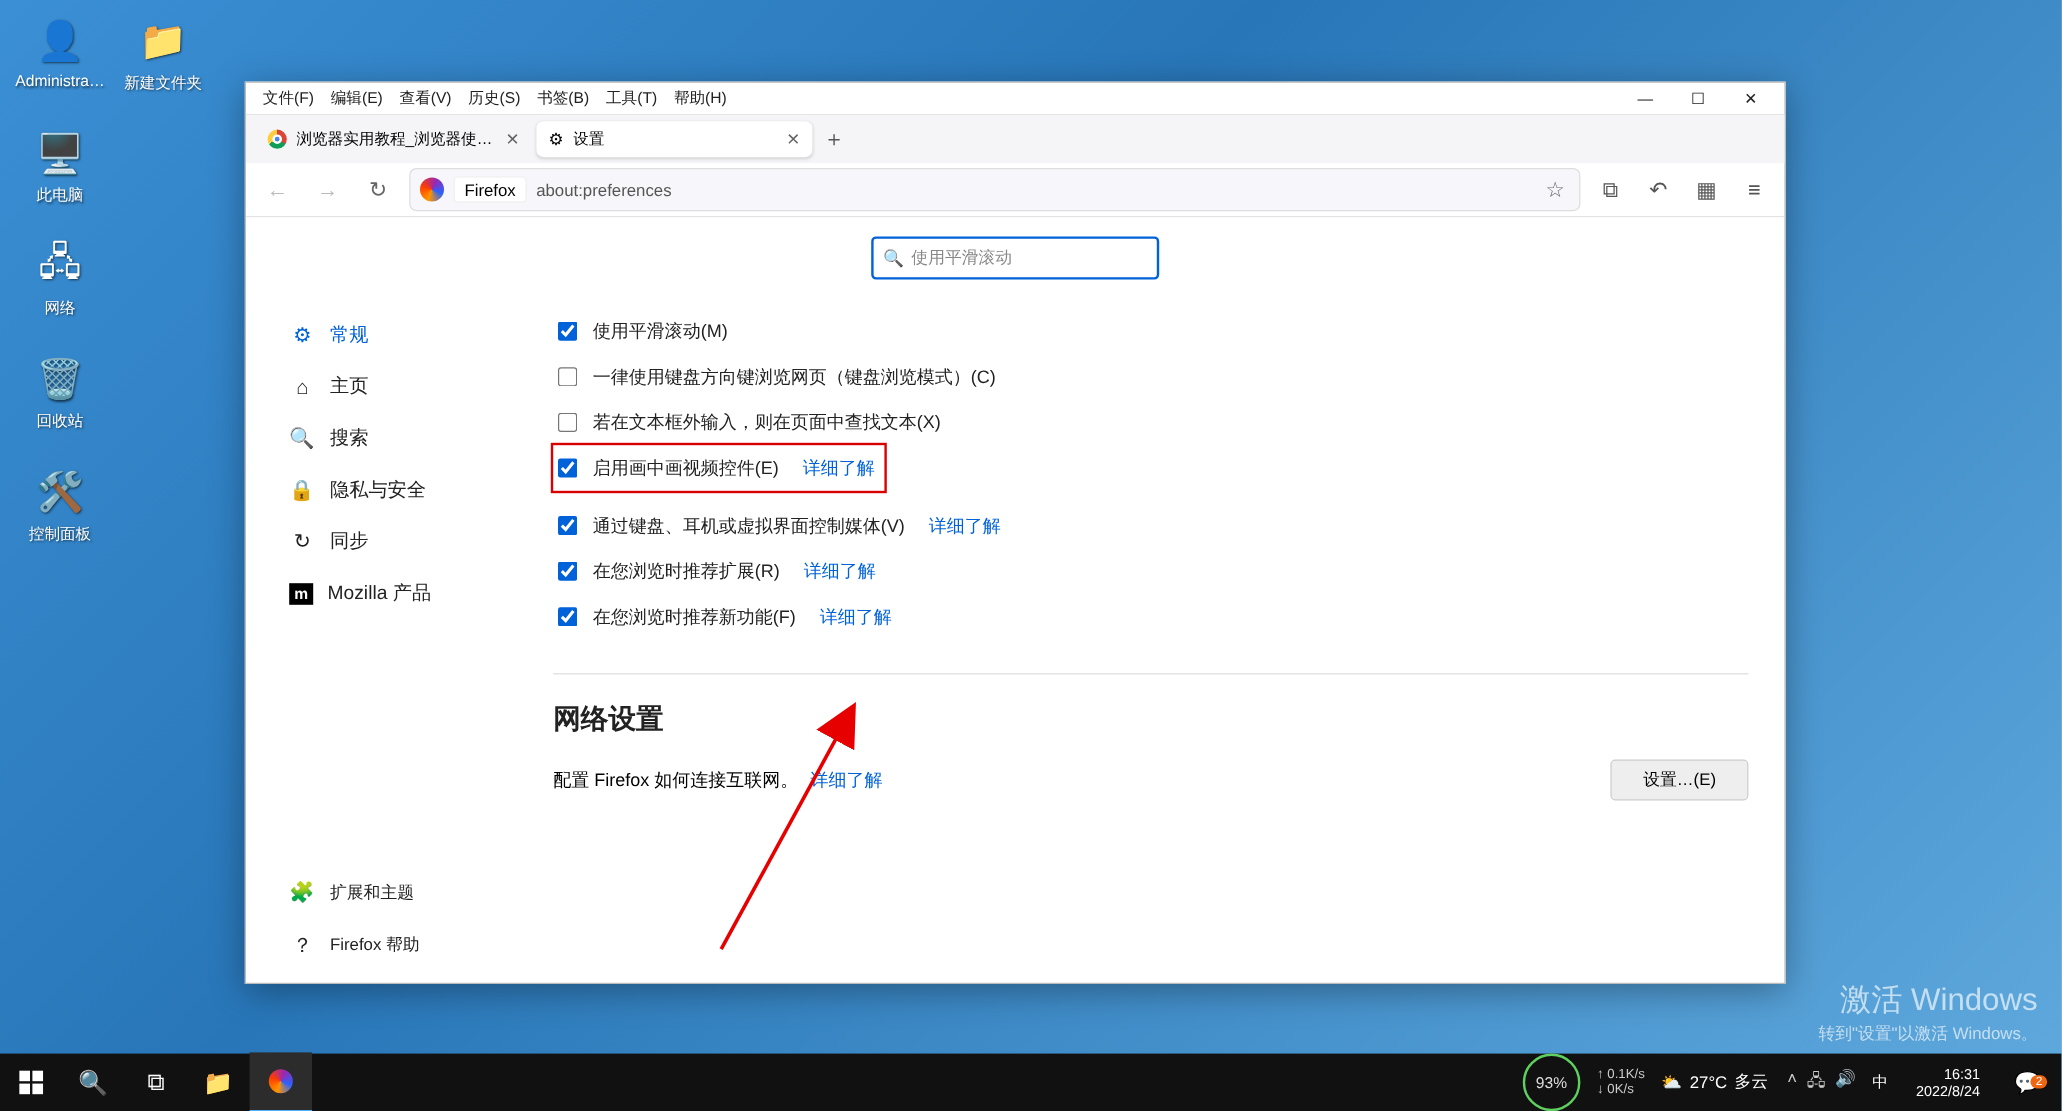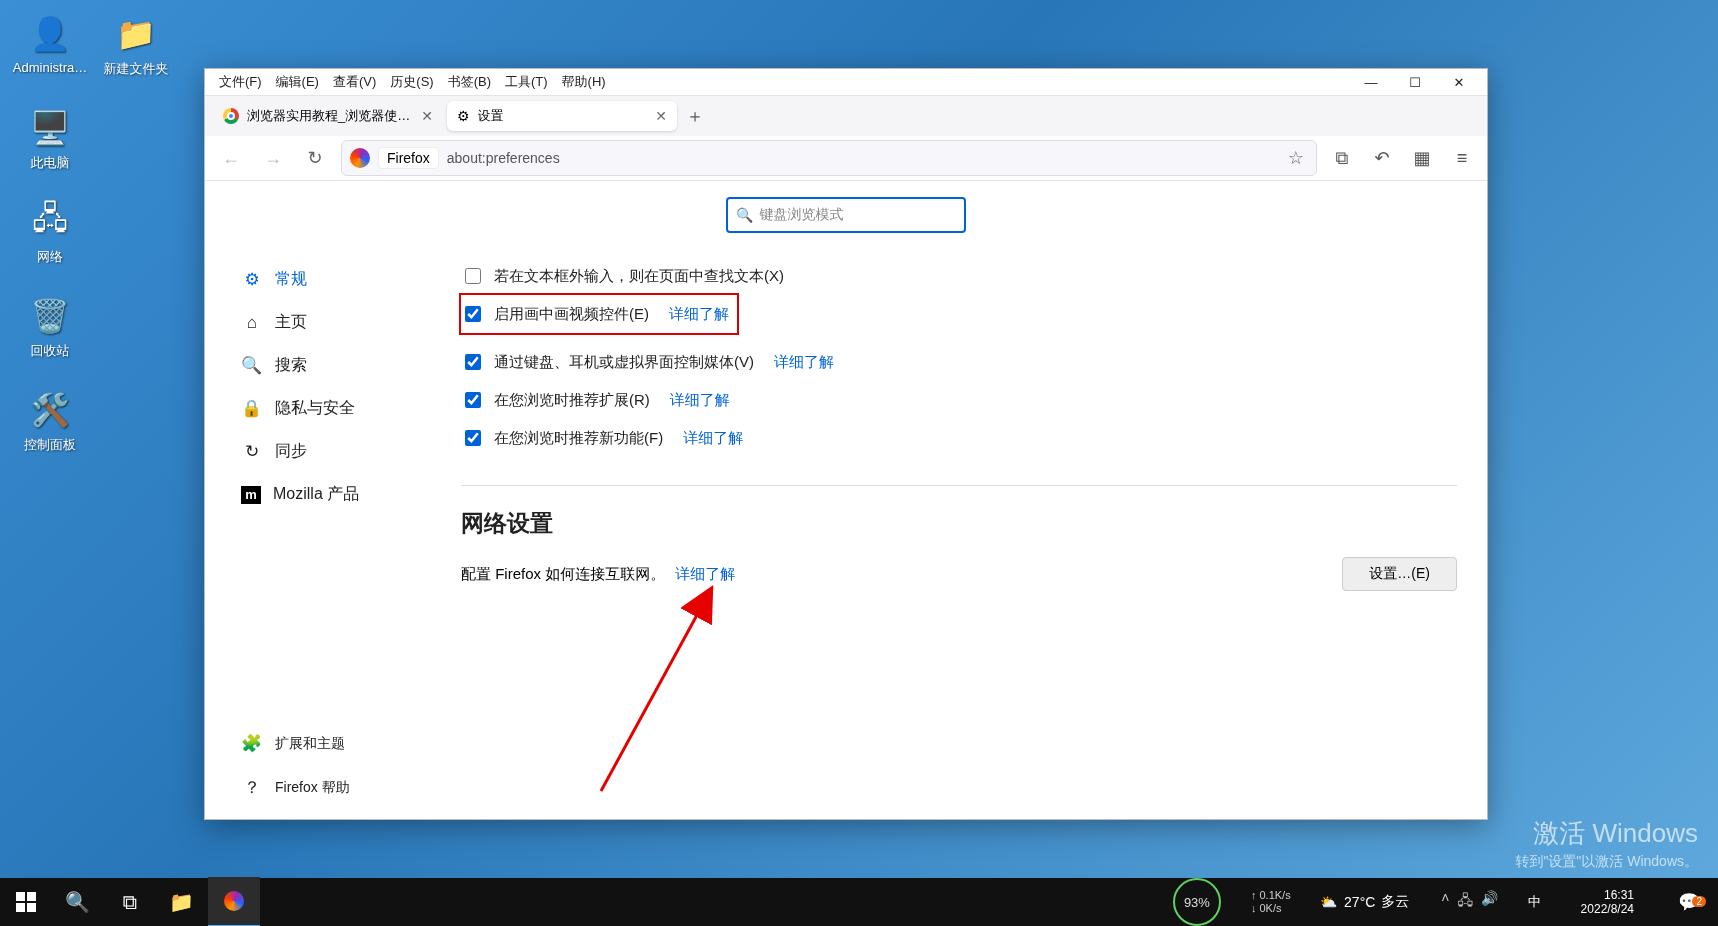--- a/index.html
+++ b/index.html
@@ -277,21 +277,21 @@
   color:#fff;
 }
 .tbtn {
   width:52px; height:48px;
   display:flex; align-items:center; justify-content:center;
   font-size:20px; cursor:pointer;
 }
 .tbtn.active { border-bottom:3px solid #4fb0ff; background:#2c2c2c; }
 .taskbar .fill { flex:1; }
 .tray {
-  display:flex; align-items:center; gap:24px; padding:0 6px;
+  display:flex; align-items:center; gap:8px; padding:0 6px;
   font-size:13px;
 }
 .battery {
   width:44px; height:44px; border:2px solid #5fd060; border-radius:50%;
   display:flex; align-items:center; justify-content:center; font-size:13px;
   margin-right:6px; color:#ddd;
 }
 .netstats { font-size:11px; line-height:13px; color:#ccc; margin-right:6px; }
 .weather { display:flex; align-items:center; gap:6px; font-size:14px; margin-right:8px; }
 .trayicons { display:flex; gap:8px; color:#ccc; font-size:14px; }
@@ -389,21 +389,21 @@
     <div class="toolicon">⧉</div>
     <div class="toolicon">↶</div>
     <div class="toolicon">▦</div>
     <div class="toolicon">≡</div>
   </div>
 
   <div class="content">
     <div class="search-row">
       <div class="search-in-settings">
         <span>🔍</span>
-        <span>键盘浏览模式</span>
+        <span>使用平滑滚动</span>
       </div>
     </div>
 
     <div class="prefs">
       <div class="sidenav">
         <div class="sideitem active">
           <span class="icn">⚙</span>
           <span>常规</span>
         </div>
         <div class="sideitem">
@@ -431,20 +431,28 @@
           <span class="icn">🧩</span>
           <span>扩展和主题</span>
         </div>
         <div class="sideitem" style="font-size:14px">
           <span class="icn">？</span>
           <span>Firefox 帮助</span>
         </div>
       </div>
 
       <div class="main">
+        <div class="opt">
+          <input type="checkbox" checked="" style="">
+          <span>使用平滑滚动(M)</span>
+        </div>
+        <div class="opt">
+          <input type="checkbox" style="">
+          <span>一律使用键盘方向键浏览网页（键盘浏览模式）(C)</span>
+        </div>
         <div class="opt">
           <input type="checkbox" style="">
           <span>若在文本框外输入，则在页面中查找文本(X)</span>
         </div>
         <div class="highlight">
           <div class="opt" style="margin-bottom:0">
             <input type="checkbox" checked="" style="">
             <span>启用画中画视频控件(E)</span>
             <a href="#">详细了解</a>
           </div>

